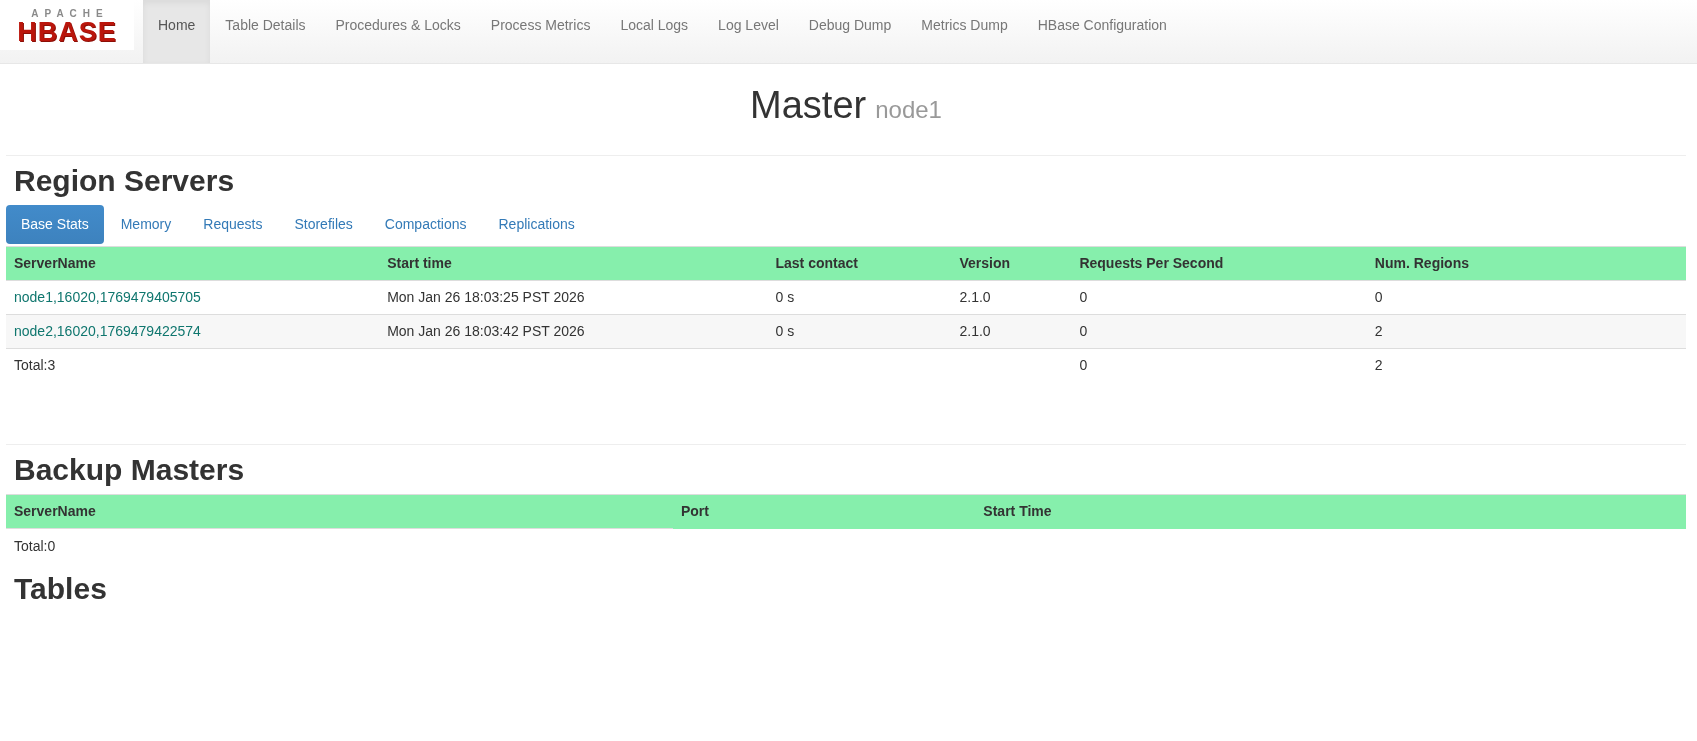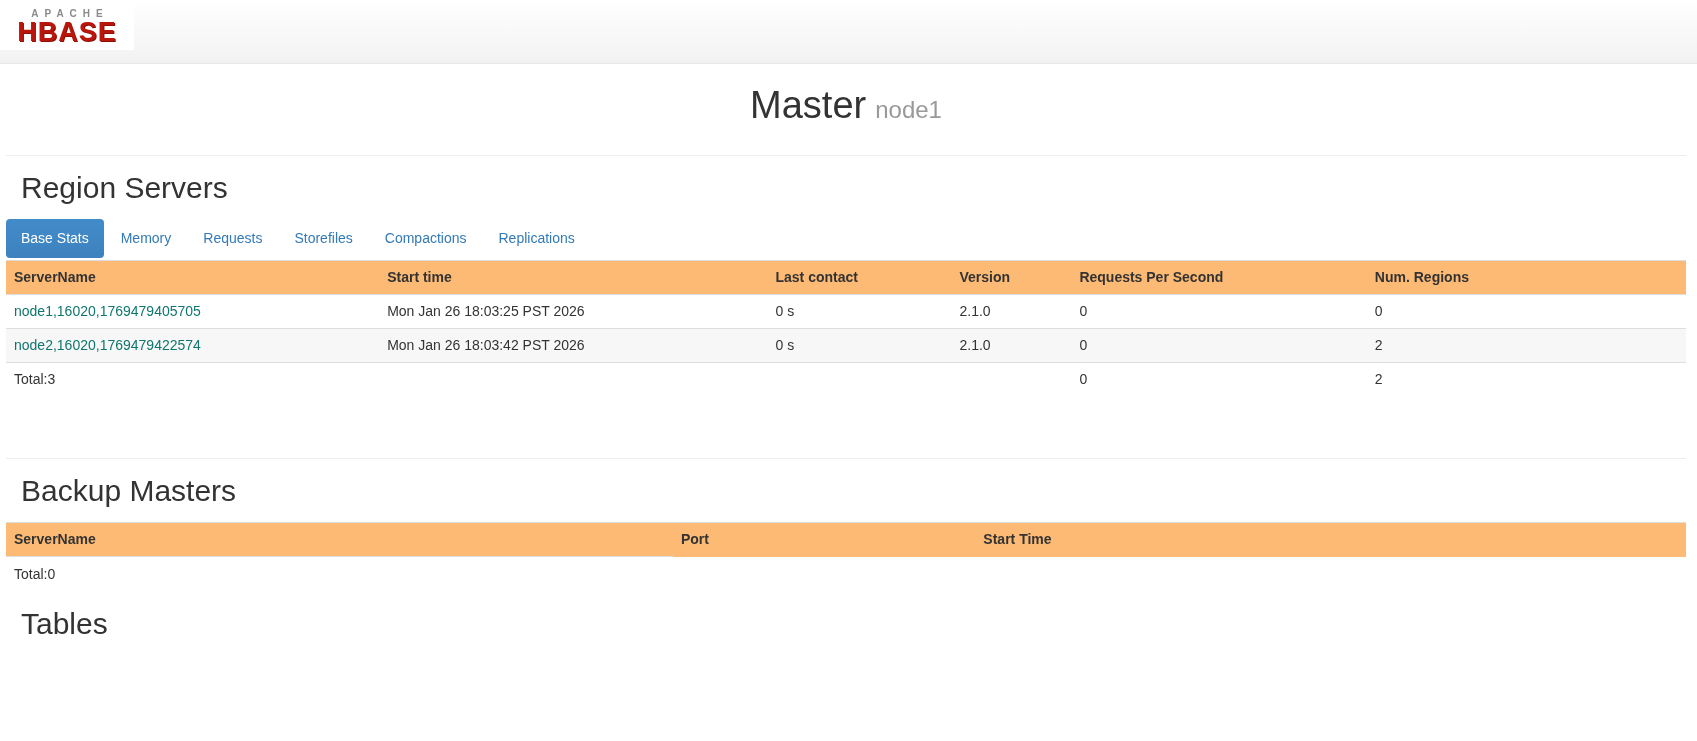--- a/index.html
+++ b/index.html
@@ -39,40 +39,40 @@
   .nav-item.active { background: #e7e7e7; color: #555;
     box-shadow: inset 0 3px 6px rgba(0,0,0,.06); }
 
   
   .container { padding: 0 11px 0 6px; }
 
   .page-header { margin-top: 20px; padding-bottom: 24px; border-bottom: 1px solid #eee; }
   .page-title { margin: 10px 0 0 0; font-size: 38px; line-height: 42px; font-weight: 500; color: #333; text-align: center; }
   .page-subtitle { font-size: 24px; color: #999; font-weight: 400; margin-left: 9px; }
 
-  h2.section-heading { font-size: 30px; line-height: 33px; font-weight: 400; color: #333; margin: 15px; }
+  h2.section-heading { font-size: 30px; line-height: 33px; font-weight: 700; color: #333; margin: 8px; }
   .rs-heading { margin-top: 43px; }
   .bm-heading { margin-top: 4px; }
   .tables-heading { margin-top: 36px; }
 
   
   .nav-pills { display: flex; list-style: none; padding: 0; margin: 8px 0 0 0; }
   .pill {
     padding: 10px 15px; border-radius: 4px; color: #337ab7;
     cursor: pointer; margin-right: 2px; line-height: 19px;
   }
   .pill.active {
     background: linear-gradient(to bottom, #428bca 0%, #3d82be 100%);
     color: #fff;
   }
 
   
   table { width: 100%; border-collapse: collapse; font-size: 14px; table-layout: fixed; }
   th, td { text-align: left; padding: 8px; border-top: 1px solid #ddd; line-height: 17px; }
-  thead th { background: #fdba74; font-weight: bold; color: #333; }
+  thead th { background: #86efac; font-weight: bold; color: #333; }
   .rs-table tbody tr:nth-child(even) { background: #f7f7f7; }
   .rs-table { margin-top: 0; }
   a.cell-link { color: #0f766e; text-decoration: none; cursor: pointer; }
 
   .rs-col-server { width: 22.1%; }
   .rs-col-start  { width: 23.0%; }
   .rs-col-last   { width: 10.9%; }
   .rs-col-ver    { width: 7.1%;  }
   .rs-col-rps    { width: 17.5%; }
   .rs-col-reg    { width: 18.9%; }
@@ -88,20 +88,31 @@
   .rs-gap { height: 2px; }
 </style>
 </head>
 <body>
 
 <nav class="navbar">
   <div class="brand">
     <span class="brand-apache">APACHE</span>
     <span class="brand-hbase">HBASE</span>
   </div>
+  <ul class="nav-items">
+    <li class="nav-item active">Home</li>
+    <li class="nav-item">Table Details</li>
+    <li class="nav-item">Procedures &amp; Locks</li>
+    <li class="nav-item">Process Metrics</li>
+    <li class="nav-item">Local Logs</li>
+    <li class="nav-item">Log Level</li>
+    <li class="nav-item">Debug Dump</li>
+    <li class="nav-item">Metrics Dump</li>
+    <li class="nav-item">HBase Configuration</li>
+  </ul>
 </nav>
 
 <div class="container">
 
   <div class="page-header">
     <h1 class="page-title">
       <span>Master</span><span class="page-subtitle">node1</span>
     </h1>
   </div>
 

